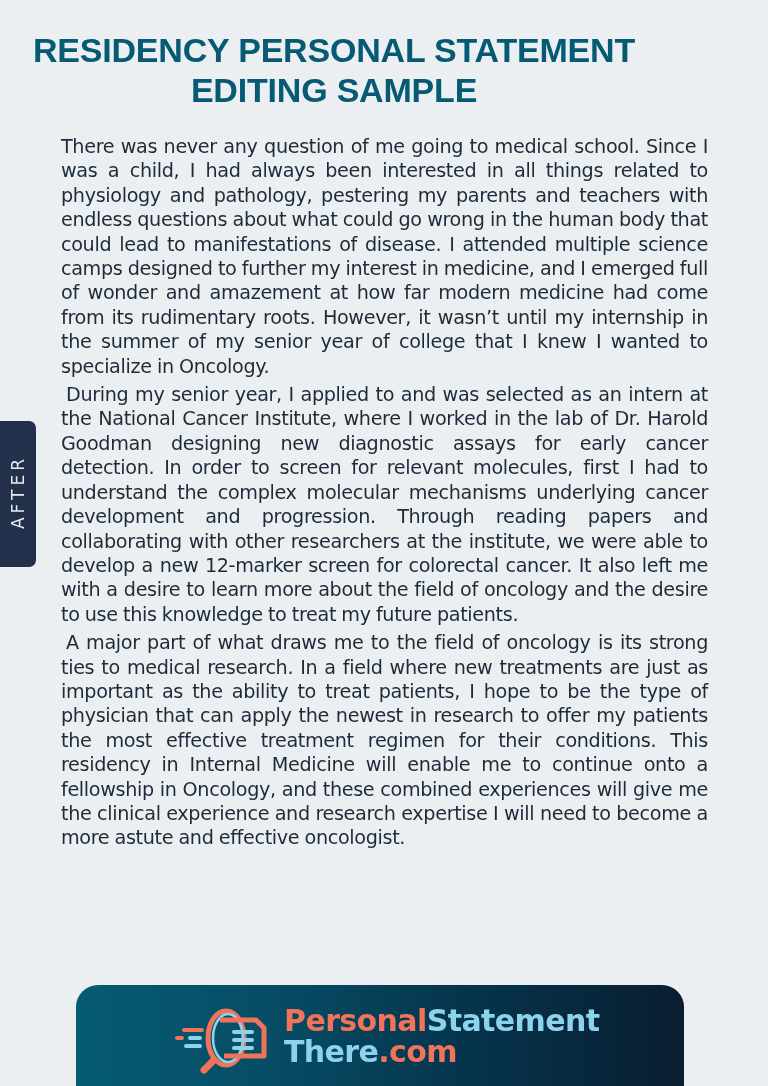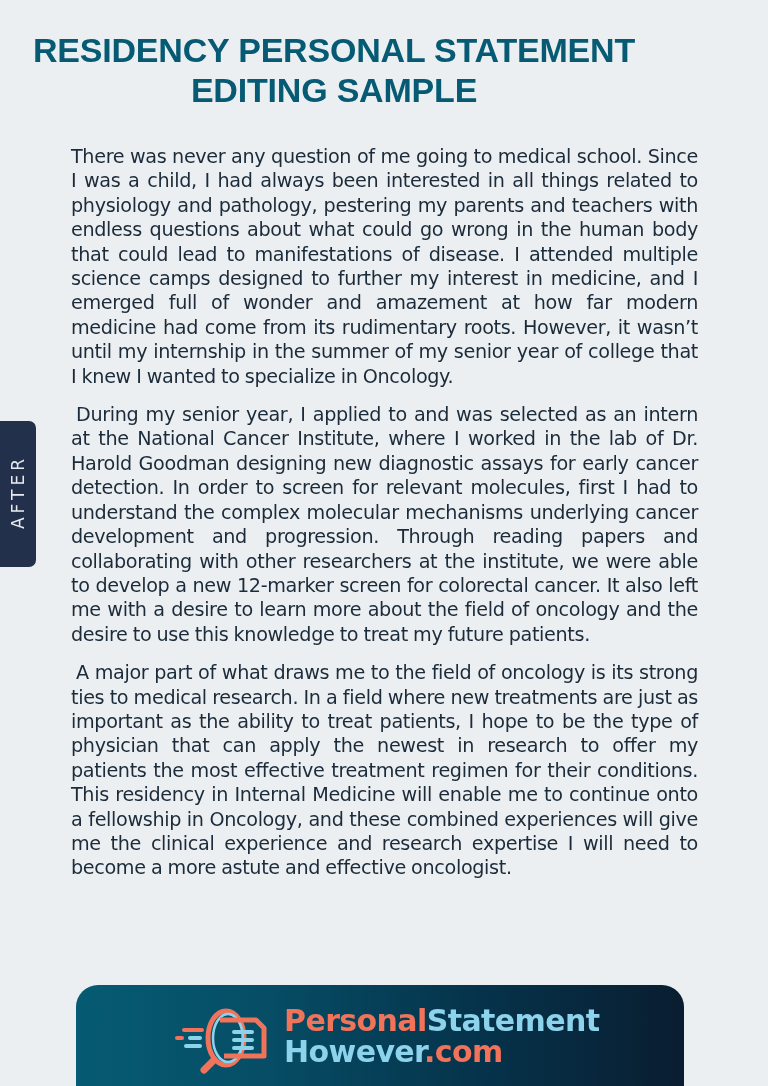--- a/index.html
+++ b/index.html
@@ -36,21 +36,21 @@
       width: 655px;
       color: #1c2b3a;
       font-family: "DejaVu Sans", sans-serif;
       font-size: 19.2px;
       line-height: 24.4px;
       text-align: justify;
       letter-spacing: -0.35px;
       word-spacing: -0.5px;
     }
     .body-text p {
-      margin: 14px;
+      margin: 4px;
       text-indent: 0;
     }
     .body-text p.indent { text-indent: 5px; }
 
     .after-tab {
       position: absolute;
       left: 0;
       top: 421px;
       width: 36px;
       height: 146px;
@@ -137,16 +137,16 @@
 
       <line x1="46" y1="62" x2="36" y2="72" stroke="#f0735a" stroke-width="7" stroke-linecap="round"></line>
 
       <path d="M52 22 H88 L96 30 V58 H56" fill="none" stroke="#f0735a" stroke-width="5" stroke-linejoin="round"></path>
       <rect x="64" y="32" width="22" height="4" rx="2" fill="#8dd3ec"></rect>
       <rect x="64" y="40" width="22" height="4" rx="2" fill="#8dd3ec"></rect>
       <rect x="64" y="48" width="22" height="4" rx="2" fill="#8dd3ec"></rect>
     </svg>
     <div class="logo-text">
       <span class="line"><span class="coral">Personal</span><span class="sky">Statement</span></span>
-      <span class="line"><span class="sky">However</span><span class="coral">.com</span></span>
+      <span class="line"><span class="sky">There</span><span class="coral">.com</span></span>
     </div>
   </div>
 </div>
 
 </body></html>

